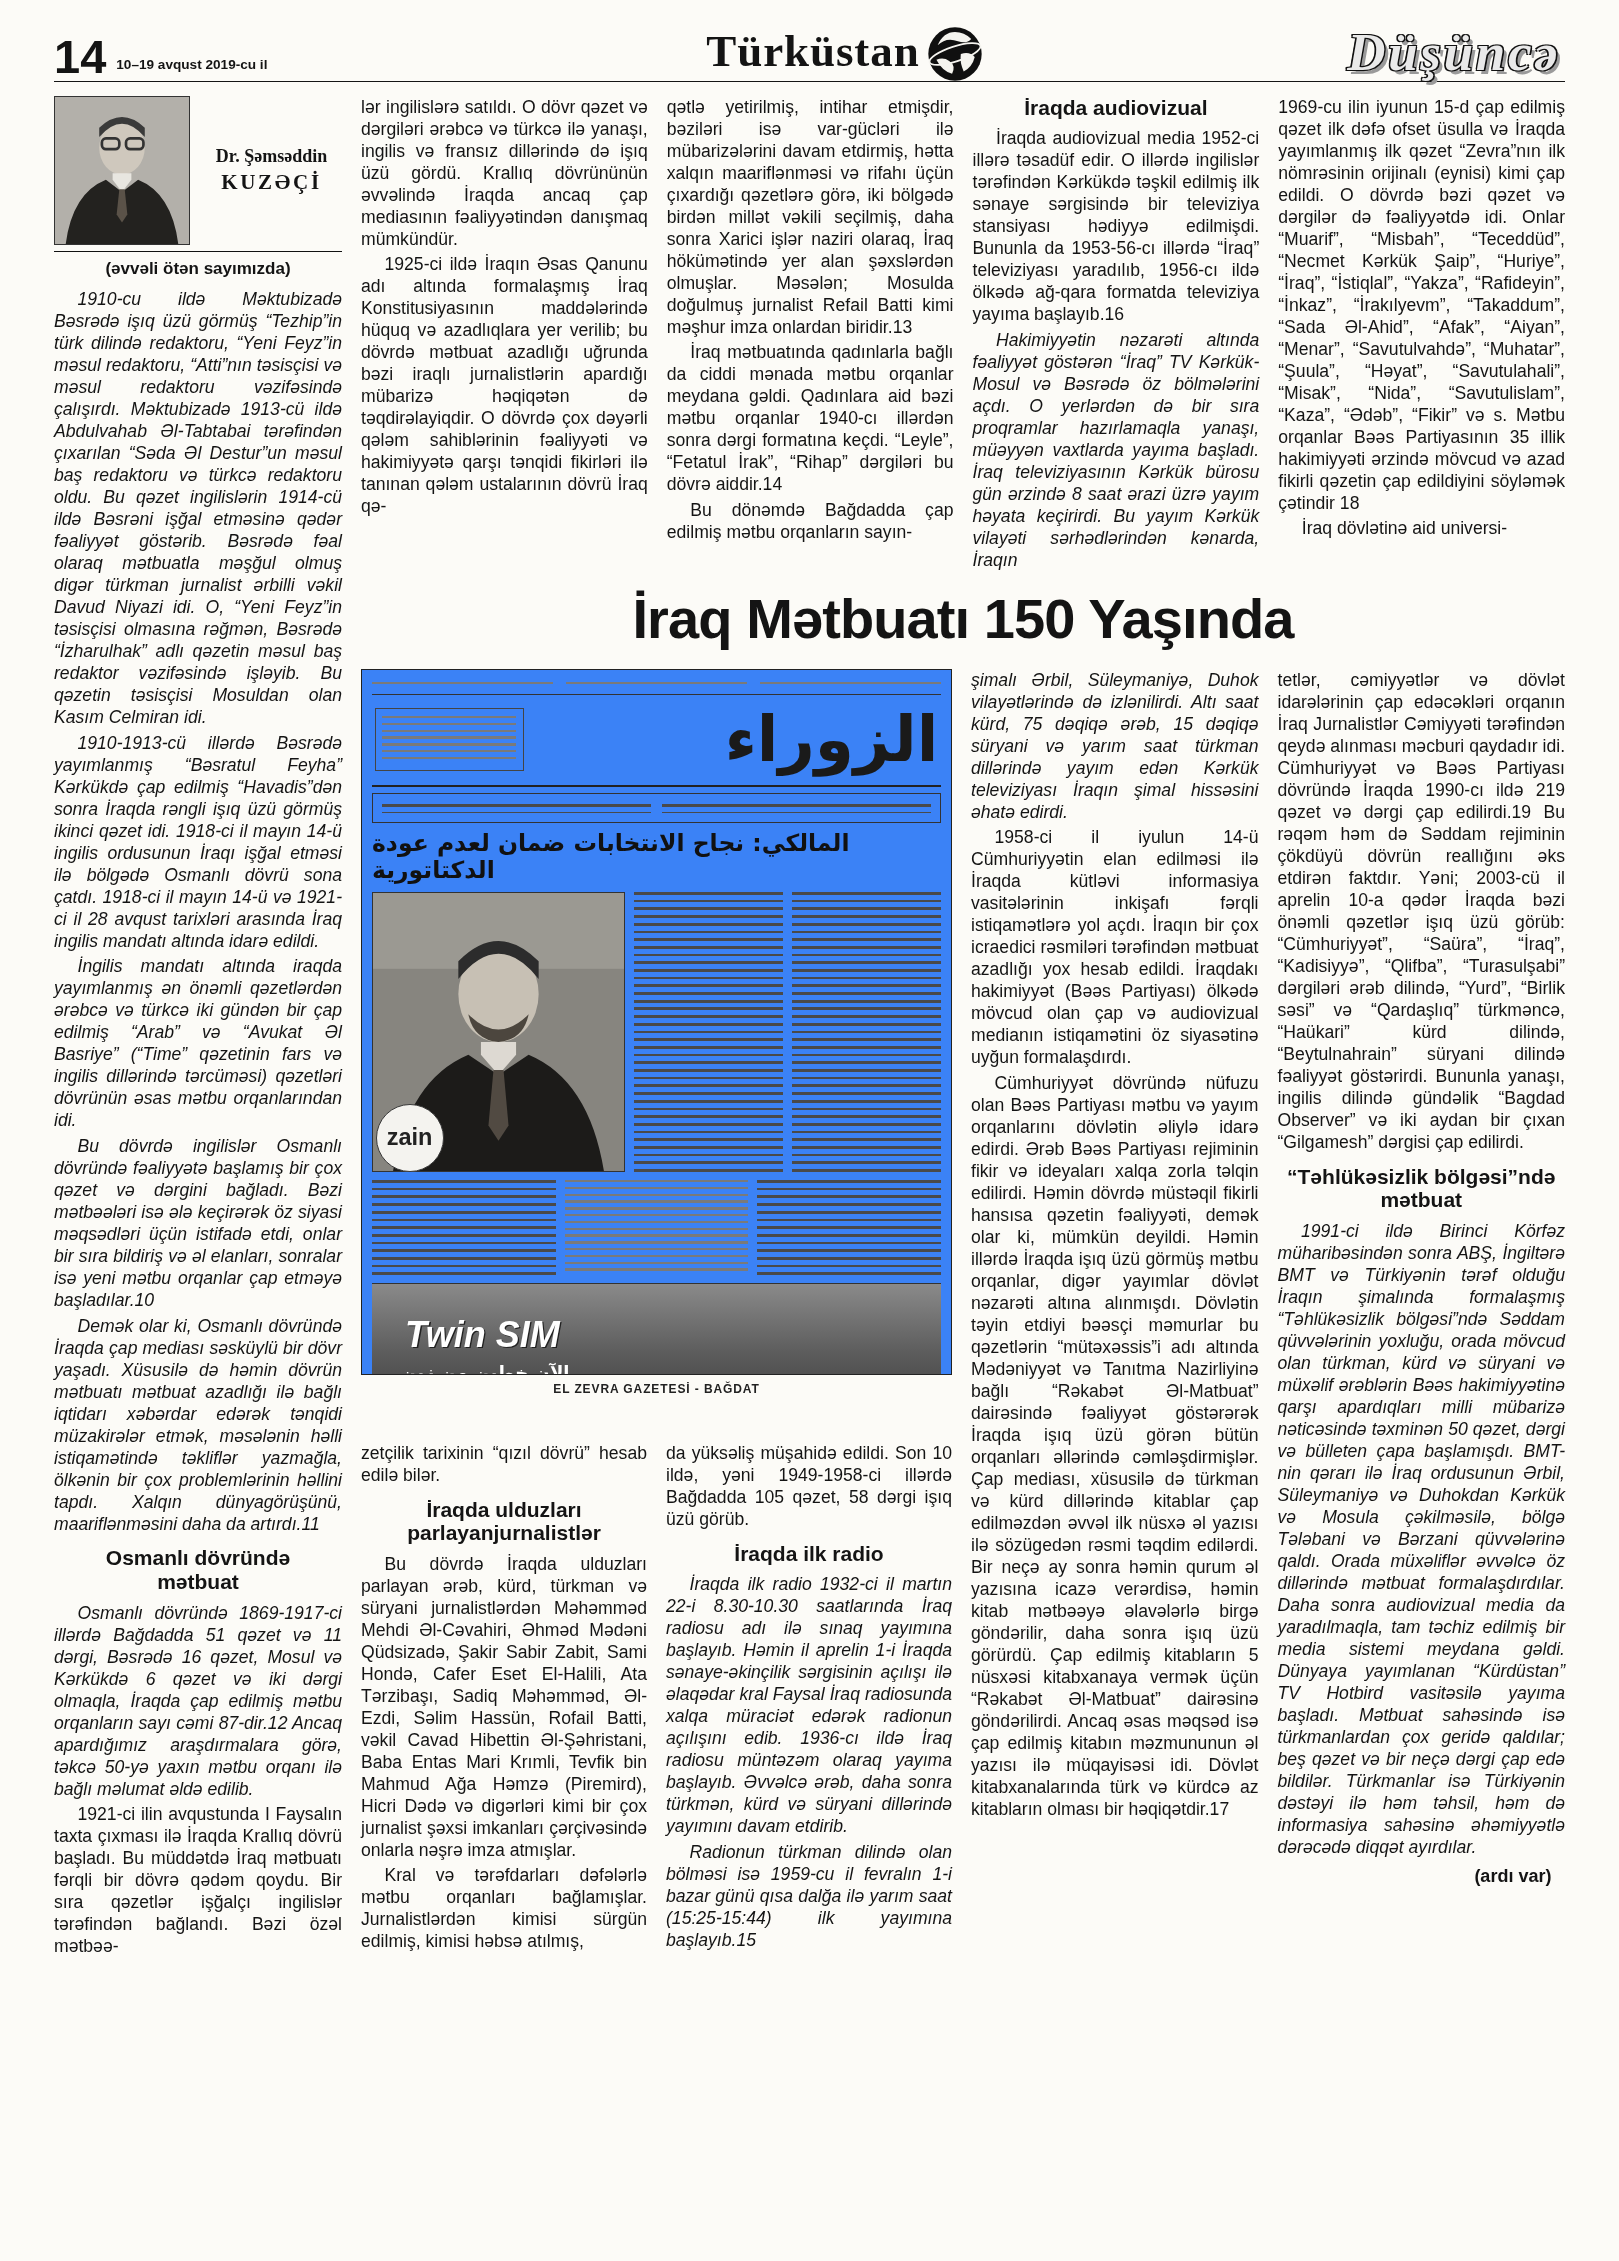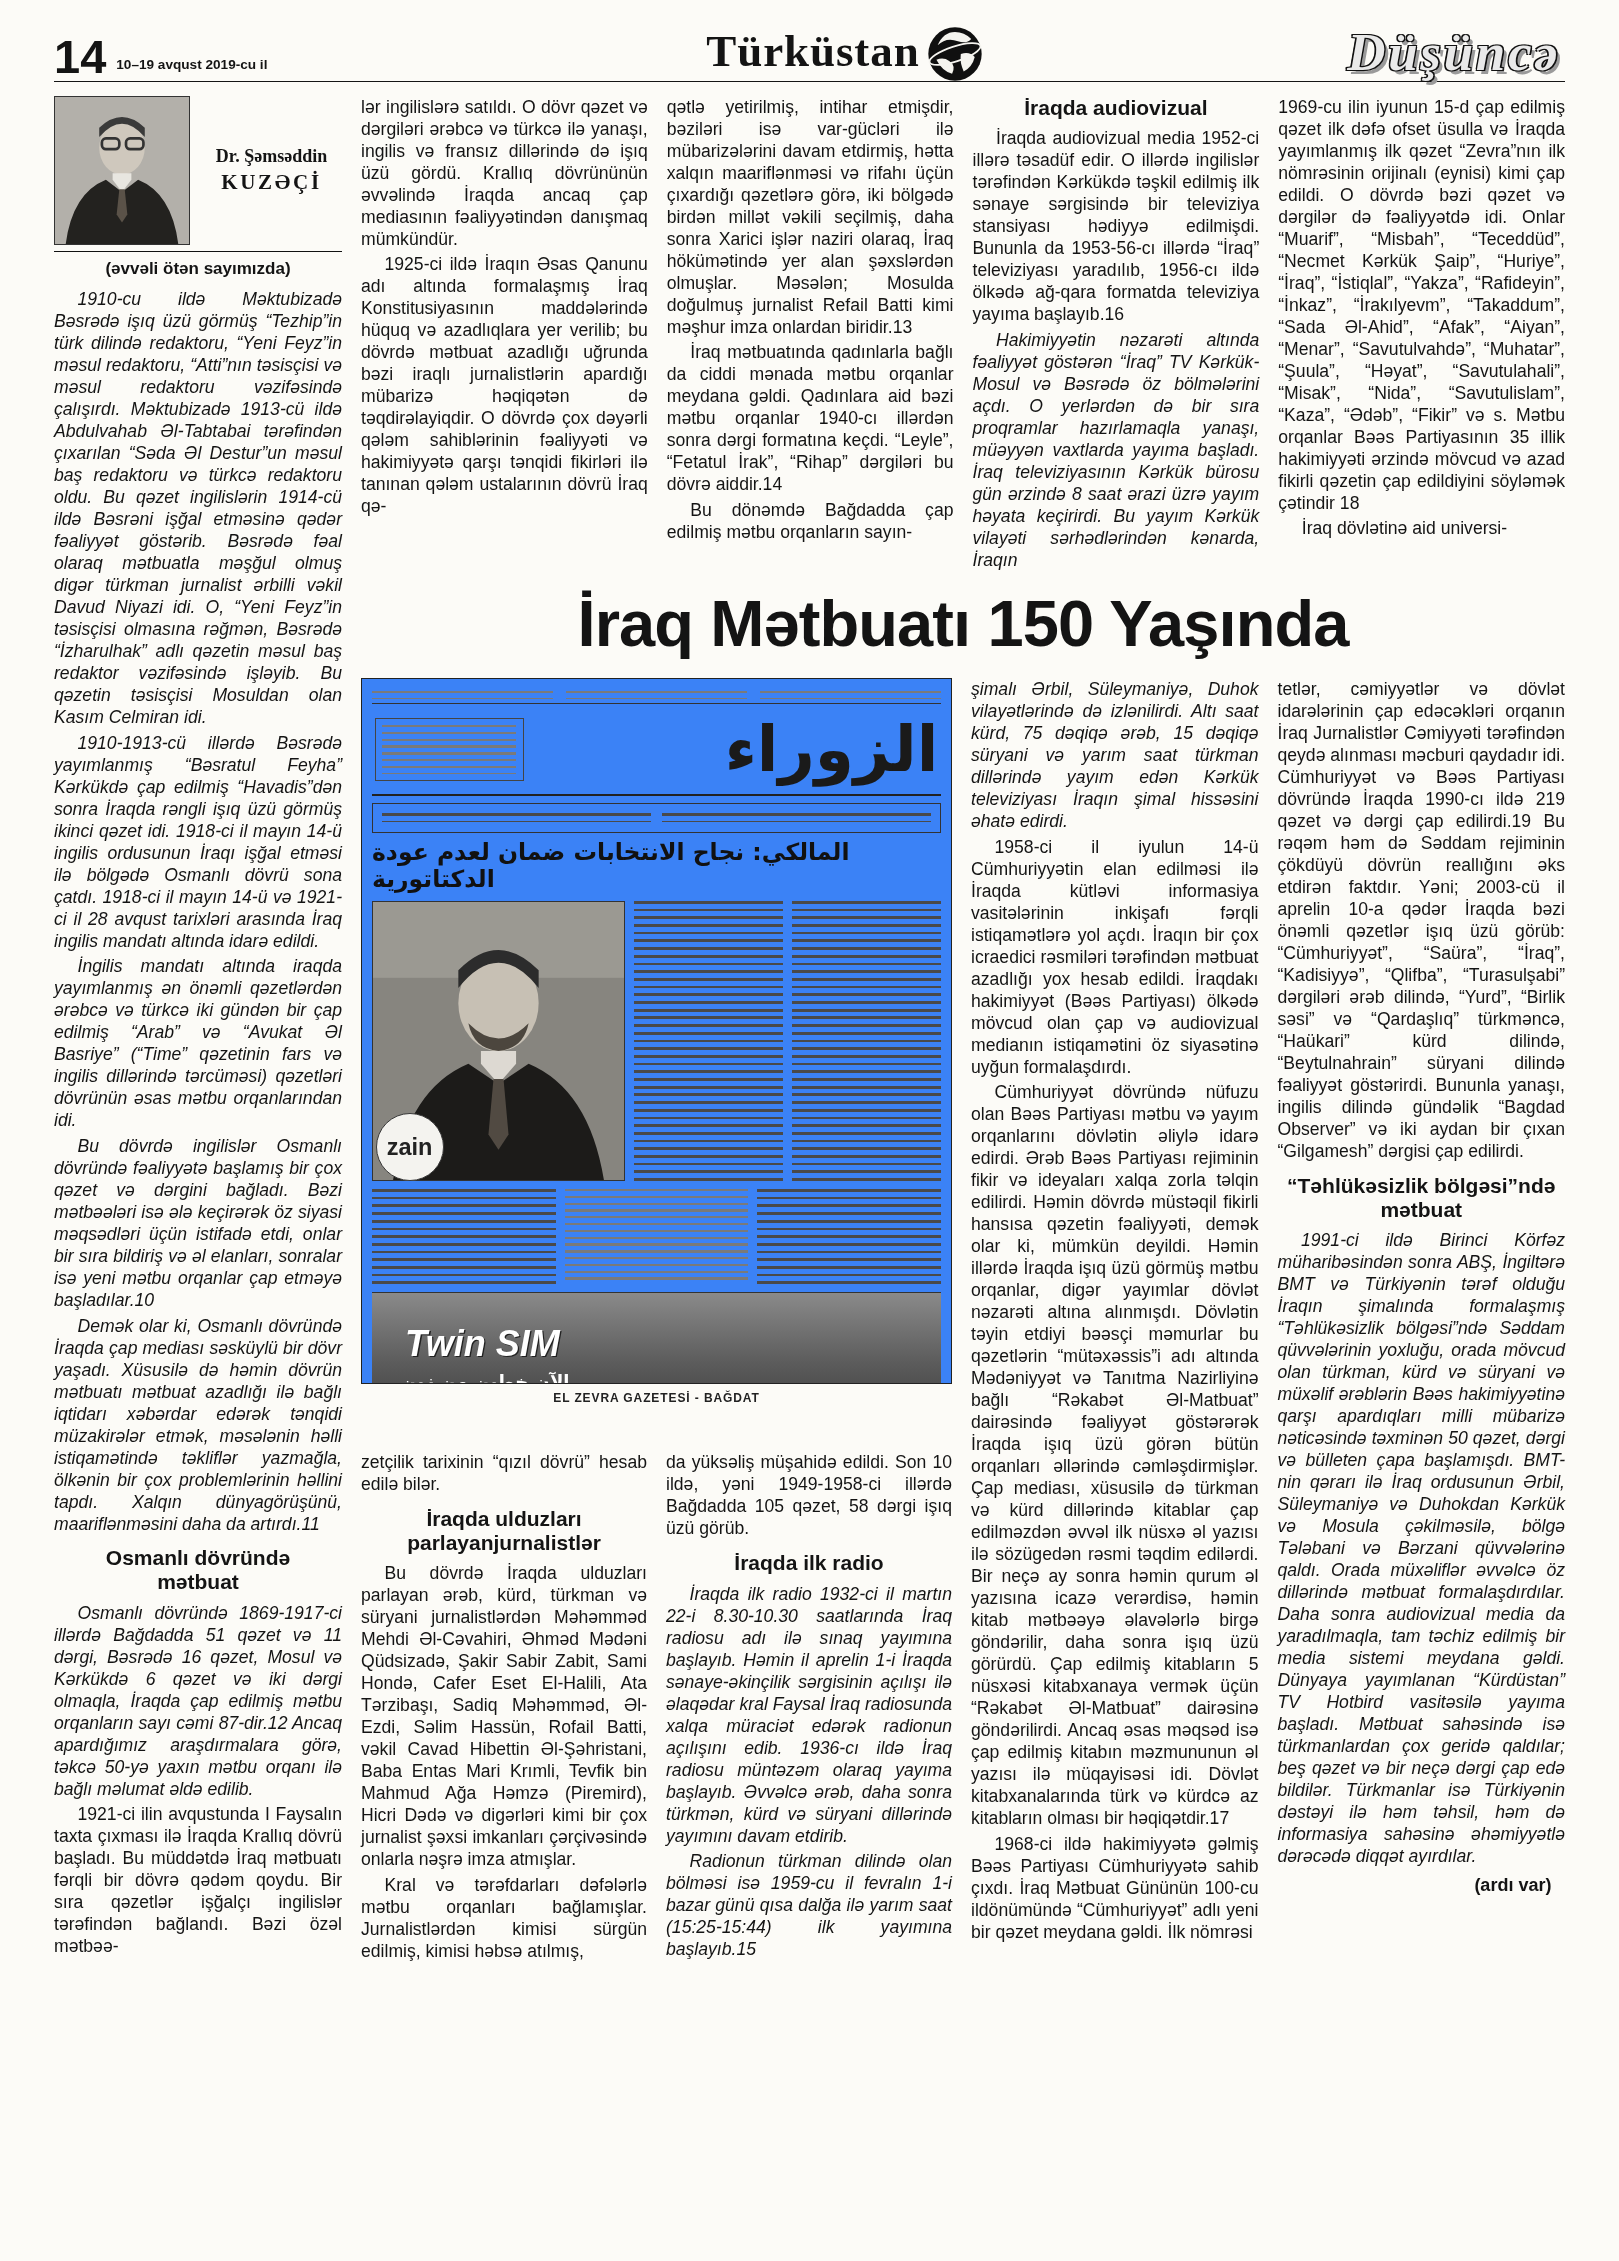--- a/index.html
+++ b/index.html
@@ -54,21 +54,21 @@
   .bodytext p.noindent{ text-indent:0; }
   .ital{ font-style:italic; }
   h3.subhead{
     font-size:21px; font-weight:bold; text-align:center;
     margin:11.8px 9px 8.1px; line-height:1.12;
   }
   .ending-note{ font-size:18px; font-weight:bold; text-align:right; margin-top:8.1px; padding-right:13.6px; }
 
   
   .headline{
-    font-size:65px; font-weight:bold; text-align:center;
+    font-size:56px; font-weight:bold; text-align:center;
     letter-spacing:-0.9px; line-height:1.05; white-space:nowrap;
     margin:15.4px 0 20px;
   }
 
   
   .author-block{ display:flex; gap:11px; align-items:center; margin-bottom:6.3px; }
   .author-photo{ width:136px; height:149px; border:1.4px solid #333; background:#b9b6b0; flex:0 0 136px; }
   .author-photo svg{ width:100%; height:100%; display:block; }
   .author-name{ font-family:"Liberation Serif", serif; font-weight:bold; text-align:center; flex:1; }
   .author-name .fname{ display:block; font-size:18px; }
@@ -281,21 +281,20 @@
               <p class="ital">İraqda ilk radio 1932-ci il martın 22-i 8.30-10.30 saatlarında İraq radiosu adı ilə sınaq yayımına başlayıb. Həmin il aprelin 1-i İraqda sənaye-əkinçilik sərgisinin açılışı ilə əlaqədar kral Faysal İraq radiosunda xalqa müraciət edərək radionun açılışını edib. 1936-cı ildə İraq radiosu müntəzəm olaraq yayıma başlayıb. Əvvəlcə ərəb, daha sonra türkmən, kürd və süryani dillərində yayımını davam etdirib.</p>
               <p class="ital">Radionun türkman dilində olan bölməsi isə 1959-cu il fevralın 1-i bazar günü qısa dalğa ilə yarım saat (15:25-15:44) ilk yayımına başlayıb.15</p>
             </div>
           </div>
         </div>
 
         <div class="bcol bodytext">
           <p class="noindent ital">şimalı Ərbil, Süleymaniyə, Duhok vilayətlərində də izlənilirdi. Altı saat kürd, 75 dəqiqə ərəb, 15 dəqiqə süryani və yarım saat türkman dillərində yayım edən Kərkük televiziyası İraqın şimal hissəsini əhatə edirdi.</p>
           <p>1958-ci il iyulun 14-ü Cümhuriyyətin elan edilməsi ilə İraqda kütləvi informasiya vasitələrinin inkişafı fərqli istiqamətlərə yol açdı. İraqın bir çox icraedici rəsmiləri tərəfindən mətbuat azadlığı yox hesab edildi. İraqdakı hakimiyyət (Bəəs Partiyası) ölkədə mövcud olan çap və audiovizual medianın istiqamətini öz siyasətinə uyğun formalaşdırdı.</p>
           <p>Cümhuriyyət dövründə nüfuzu olan Bəəs Partiyası mətbu və yayım orqanlarını dövlətin əliylə idarə edirdi. Ərəb Bəəs Partiyası rejiminin fikir və ideyaları xalqa zorla təlqin edilirdi. Həmin dövrdə müstəqil fikirli hansısa qəzetin fəaliyyəti, demək olar ki, mümkün deyildi. Həmin illərdə İraqda işıq üzü görmüş mətbu orqanlar, digər yayımlar dövlət nəzarəti altına alınmışdı. Dövlətin təyin etdiyi bəəsçi məmurlar bu qəzetlərin “mütəxəssis”i adı altında Mədəniyyət və Tanıtma Nazirliyinə bağlı “Rəkabət Əl-Matbuat” dairəsində fəaliyyət göstərərək İraqda işıq üzü görən bütün orqanları əllərində cəmləşdirmişlər. Çap mediası, xüsusilə də türkman və kürd dillərində kitablar çap edilməzdən əvvəl ilk nüsxə əl yazısı ilə sözügedən rəsmi təqdim edilərdi. Bir neçə ay sonra həmin qurum əl yazısına icazə verərdisə, həmin kitab mətbəəyə əlavələrlə birgə göndərilir, daha sonra işıq üzü görürdü. Çap edilmiş kitabların 5 nüsxəsi kitabxanaya vermək üçün “Rəkabət Əl-Matbuat” dairəsinə göndərilirdi. Ancaq əsas məqsəd isə çap edilmiş kitabın məzmununun əl yazısı ilə müqayisəsi idi. Dövlət kitabxanalarında türk və kürdcə az kitabların olması bir həqiqətdir.17</p>
-          <p>1968-ci ildə hakimiyyətə gəlmiş Bəəs Partiyası Cümhuriyyətə sahib çıxdı. İraq Mətbuat Gününün 100-cu ildönümündə “Cümhuriyyət” adlı yeni bir qəzet meydana gəldi. İlk nömrəsi</p>
         </div>
 
         <div class="bcol bodytext">
           <p class="noindent">tetlər, cəmiyyətlər və dövlət idarələrinin çap edəcəkləri orqanın İraq Jurnalistlər Cəmiyyəti tərəfindən qeydə alınması məcburi qaydadır idi. Cümhuriyyət və Bəəs Partiyası dövründə İraqda 1990-cı ildə 219 qəzet və dərgi çap edilirdi.19 Bu rəqəm həm də Səddam rejiminin çökdüyü dövrün reallığını əks etdirən faktdır. Yəni; 2003-cü il aprelin 10-a qədər İraqda bəzi önəmli qəzetlər işıq üzü görüb: “Cümhuriyyət”, “Saüra”, “İraq”, “Kadisiyyə”, “Qlifba”, “Turasulşabi” dərgiləri ərəb dilində, “Yurd”, “Birlik səsi” və “Qardaşlıq” türkməncə, “Haükari” kürd dilində, “Beytulnahrain” süryani dilində fəaliyyət göstərirdi. Bununla yanaşı, ingilis dilində gündəlik “Bagdad Observer” və iki aydan bir çıxan “Gilgamesh” dərgisi çap edilirdi.</p>
           <h3 class="subhead">“Təhlükəsizlik bölgəsi”ndə mətbuat</h3>
           <p class="ital">1991-ci ildə Birinci Körfəz müharibəsindən sonra ABŞ, İngiltərə BMT və Türkiyənin tərəf olduğu İraqın şimalında formalaşmış “Təhlükəsizlik bölgəsi”ndə Səddam qüvvələrinin yoxluğu, orada mövcud olan türkman, kürd və süryani və müxəlif ərəblərin Bəəs hakimiyyətinə qarşı apardıqları milli mübarizə nəticəsində təxminən 50 qəzet, dərgi və bülleten çapa başlamışdı. BMT-nin qərarı ilə İraq ordusunun Ərbil, Süleymaniyə və Duhokdan Kərkük və Mosula çəkilməsilə, bölgə Tələbani və Bərzani qüvvələrinə qaldı. Orada müxəliflər əvvəlcə öz dillərində mətbuat formalaşdırdılar. Daha sonra audiovizual media da yaradılmaqla, tam təchiz edilmiş bir media sistemi meydana gəldi. Dünyaya yayımlanan “Kürdüstan” TV Hotbird vasitəsilə yayıma başladı. Mətbuat sahəsində isə türkmanlardan çox geridə qaldılar; beş qəzet və bir neçə dərgi çap edə bildilər. Türkmanlar isə Türkiyənin dəstəyi ilə həm təhsil, həm də informasiya sahəsinə əhəmiyyətlə dərəcədə diqqət ayırdılar.</p>
           <div class="ending-note">(ardı var)</div>
         </div>
 
       </div>

